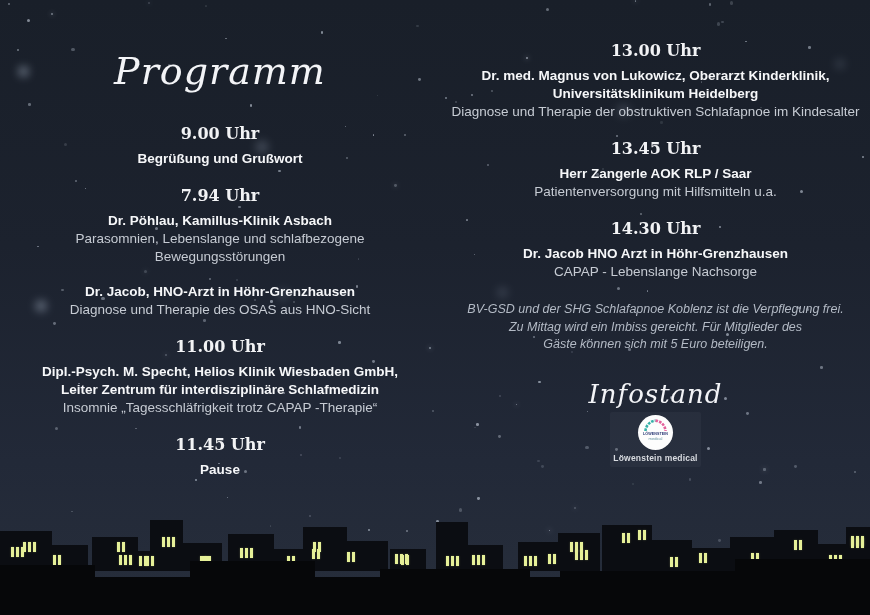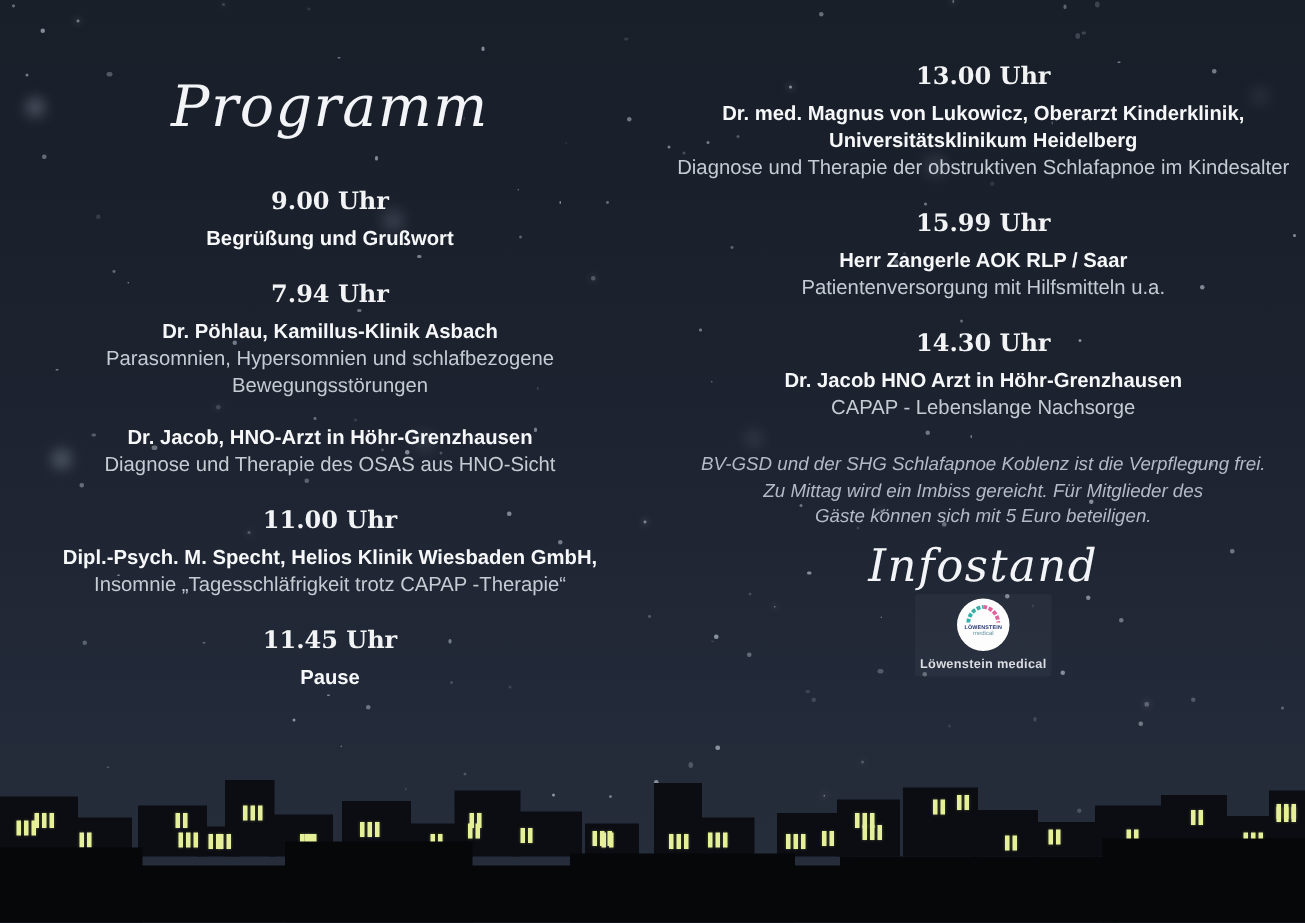--- a/index.html
+++ b/index.html
@@ -25,22 +25,22 @@
     font-family:"DejaVu Serif",serif;font-weight:700;font-size:16px;line-height:22px;
     color:#f2f3f5;margin-bottom:5px;
   }
   .entry-line{font-size:13.5px;line-height:18px;color:#c6cbd3;white-space:nowrap;}
   .entry-line.bold{font-weight:700;color:#f6f7f9;}
 
   .note{margin-top:20px;}
   .note-line{font-style:italic;font-size:12.5px;line-height:17.5px;color:#b3bac5;white-space:nowrap;}
 
   .subtitle{
-    margin:6px 0 0 0;font-family:"DejaVu Serif",serif;font-style:italic;font-weight:500;
-    font-size:30px;line-height:36px;color:#f3f4f7;letter-spacing:1px;
+    margin:22px 0 0 0;font-family:"DejaVu Serif",serif;font-style:italic;font-weight:500;
+    font-size:26px;line-height:36px;color:#f3f4f7;letter-spacing:1px;
   }
   .logo-block{display:inline-block;margin-top:0;padding:3px 3px 4px;background:rgba(255,255,255,0.035);border-radius:2px;}
   .logo-circle{width:35px;height:35px;margin:0 auto;border-radius:50%;background:#fdfdfd;overflow:hidden;}
   .logo-circle svg{display:block;width:35px;height:35px;}
   .logo-caption{margin-top:3px;font-size:8.5px;font-weight:700;letter-spacing:.2px;color:#d9dce1;white-space:nowrap;}
 
   .skyline{position:absolute;left:0;bottom:0;width:870px;height:115px;z-index:2;}
   .building{position:absolute;background:#0b0d12;}
   .window{position:absolute;width:3px;height:10px;background:#e6f098;box-shadow:0 0 2px rgba(230,240,152,.35);}
   .ground{position:absolute;background:#060709;}
@@ -198,49 +198,50 @@
   <div class="col col-left">
     <h1 class="flyer-title">Programm</h1>
     <div id="entries-left">
         <div class="entry">
           <div class="entry-time">9.00 Uhr</div>
           <div class="entry-line bold">Begrüßung und Grußwort</div>
         </div>
         <div class="entry">
           <div class="entry-time">7.94 Uhr</div>
           <div class="entry-line bold">Dr. Pöhlau, Kamillus-Klinik Asbach</div>
-          <div class="entry-line">Parasomnien, Hypersomnien und schlafbezogene</div>
+          <div class="entry-line">Parasomnien, Lebenslange und schlafbezogene</div>
           <div class="entry-line">Bewegungsstörungen</div>
         </div>
         <div class="entry">
           <div class="entry-line bold">Dr. Jacob, HNO-Arzt in Höhr-Grenzhausen</div>
           <div class="entry-line">Diagnose und Therapie des OSAS aus HNO-Sicht</div>
         </div>
         <div class="entry">
           <div class="entry-time">11.00 Uhr</div>
           <div class="entry-line bold">Dipl.-Psych. M. Specht, Helios Klinik Wiesbaden GmbH,</div>
+          <div class="entry-line bold">Leiter Zentrum für interdisziplinäre Schlafmedizin</div>
           <div class="entry-line">Insomnie „Tagesschläfrigkeit trotz CAPAP -Therapie“</div>
         </div>
         <div class="entry">
           <div class="entry-time">11.45 Uhr</div>
           <div class="entry-line bold">Pause</div>
         </div>
       </div>
   </div>
 
   <div class="col col-right">
     <div id="entries-right">
         <div class="entry">
           <div class="entry-time">13.00 Uhr</div>
           <div class="entry-line bold">Dr. med. Magnus von Lukowicz, Oberarzt Kinderklinik,</div>
           <div class="entry-line bold">Universitätsklinikum Heidelberg</div>
           <div class="entry-line">Diagnose und Therapie der obstruktiven Schlafapnoe im Kindesalter</div>
         </div>
         <div class="entry">
-          <div class="entry-time">15.99 Uhr</div>
+          <div class="entry-time">13.45 Uhr</div>
           <div class="entry-line bold">Herr Zangerle AOK RLP / Saar</div>
           <div class="entry-line">Patientenversorgung mit Hilfsmitteln u.a.</div>
         </div>
         <div class="entry">
           <div class="entry-time">14.30 Uhr</div>
           <div class="entry-line bold">Dr. Jacob HNO Arzt in Höhr-Grenzhausen</div>
           <div class="entry-line">CAPAP - Lebenslange Nachsorge</div>
         </div>
       </div>
 

